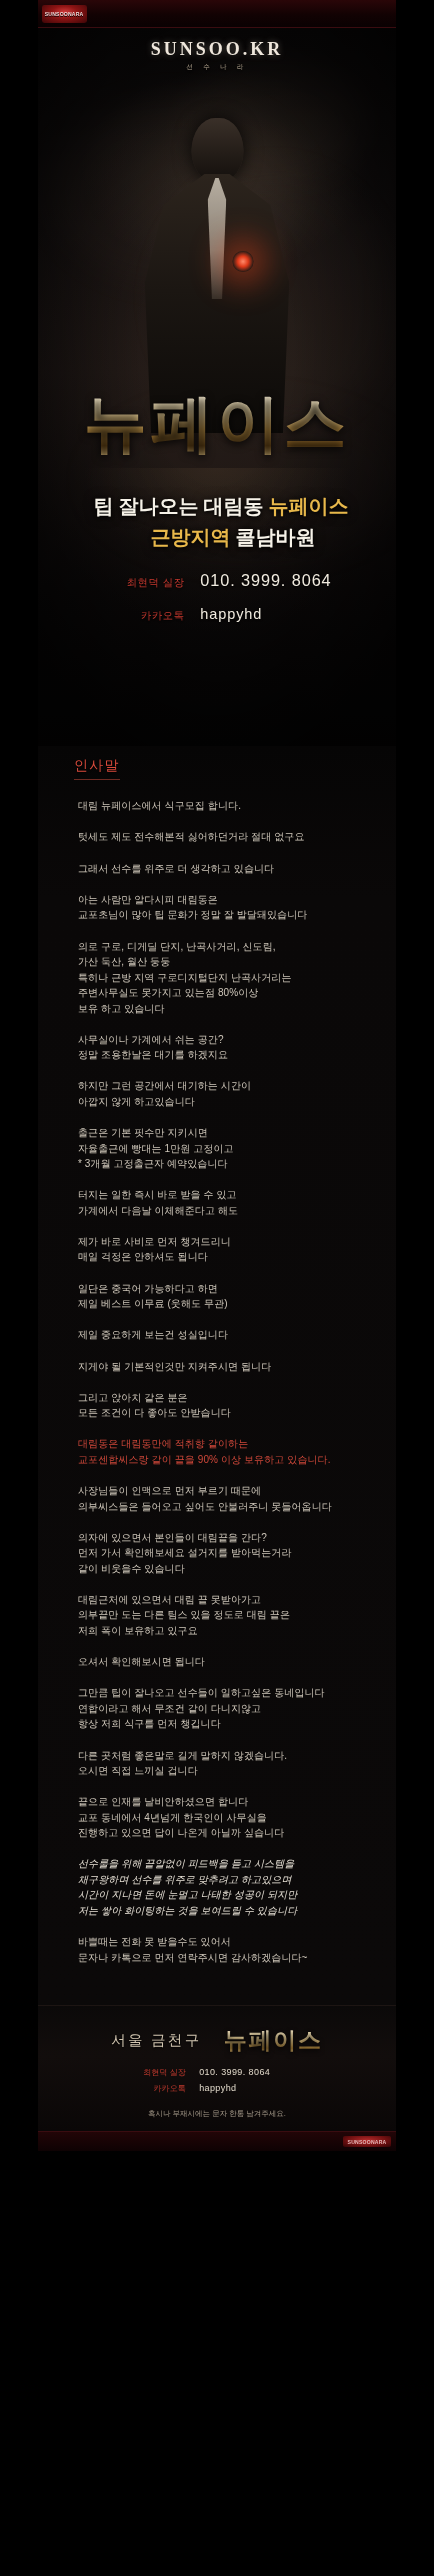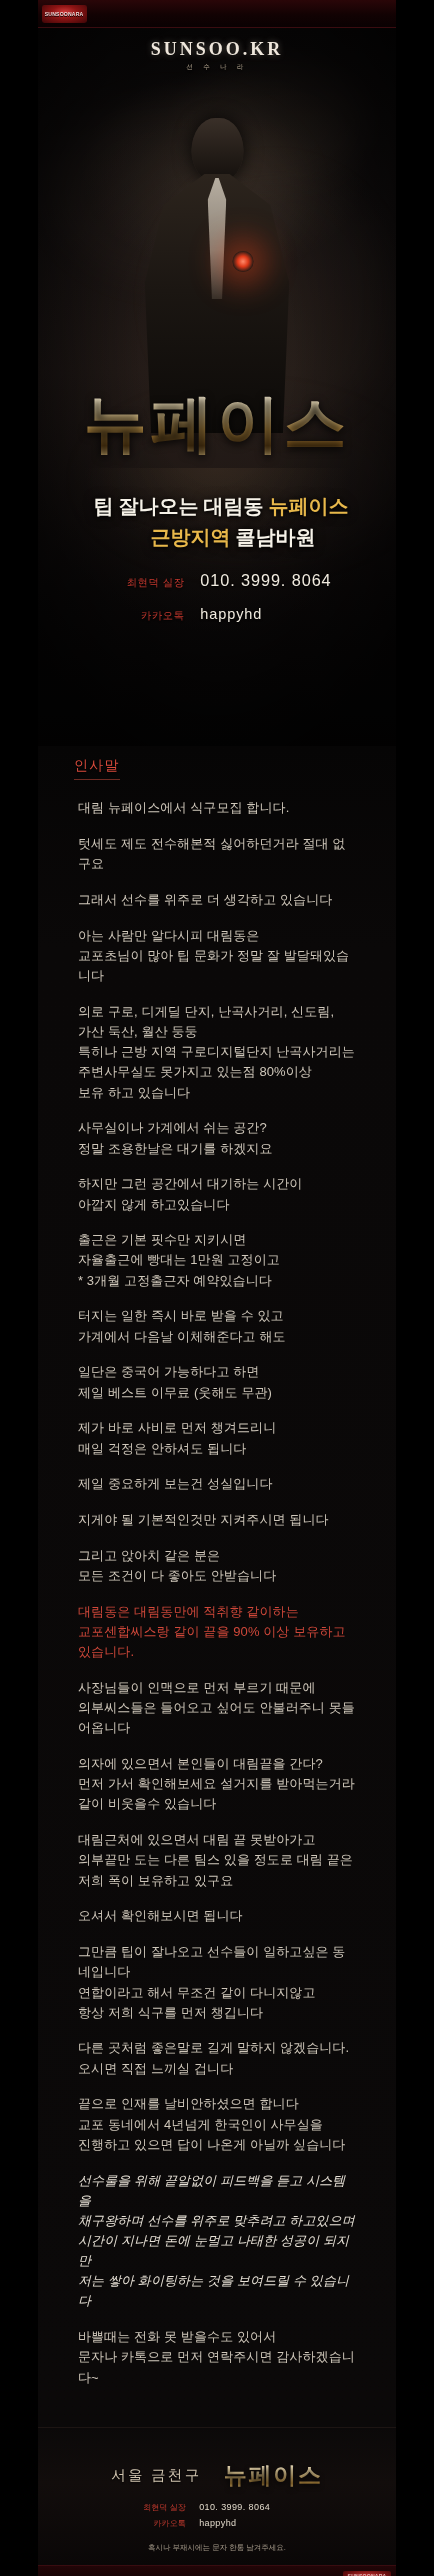--- a/index.html
+++ b/index.html
@@ -223,21 +223,21 @@
     letter-spacing: 1.2px;
     padding-bottom: 4.2px;
     border-bottom: 0.6px solid #6d2a22;
     text-shadow: 0 0.6px 1.2px #000;
   }
   .greeting-body {
     padding: 15.7px 40px 6px 40px;
   }
   .greeting-body p {
     color: #cfc7ba;
-    font-size: 13px;
+    font-size: 10px;
     line-height: 1.55;
     margin-bottom: 15.7px;
     letter-spacing: 0.1px;
   }
   .greeting-body p.em-red { color: #d0483a; }
   .greeting-body p.em-gold { color: #d8b45f; }
   .greeting-body p.em-white { color: #e8e2d7; font-style: italic; }
 
   
   .footer {
@@ -245,21 +245,20 @@
     background: linear-gradient(180deg, #0b0909 0%, #120d0c 40%, #0a0707 100%);
     padding: 15.7px 0 8.4px 0;
     border-top: 0.6px solid #1d1513;
   }
   .footer-top {
     display: flex;
     align-items: center;
     justify-content: center;
     gap: 22px;
     padding: 3.6px 0 11px 0;
-    margin-top: 12px;
   }
   .footer-region {
     font-family: "Liberation Serif", serif;
     font-size: 14.5px;
     color: #d1c5b0;
     letter-spacing: 2.4px;
     text-shadow: 0 0.6px 1.8px #000;
   }
   .footer-brand {
     font-family: "Liberation Serif", serif;
@@ -369,22 +368,22 @@
     <div class="greeting-body" id="greeting-body">
         <p>대림 뉴페이스에서 식구모집 합니다.</p>
         <p>텃세도 제도 전수해본적 싫어하던거라 절대 없구요</p>
         <p>그래서 선수를 위주로 더 생각하고 있습니다</p>
         <p>아는 사람만 알다시피 대림동은<br>교포초님이 많아 팁 문화가 정말 잘 발달돼있습니다</p>
         <p>의로 구로, 디게딜 단지, 난곡사거리, 신도림,<br>가산 둑산, 월산 둥둥<br>특히나 근방 지역 구로디지털단지 난곡사거리는<br>주변사무실도 못가지고 있는점 80%이상<br>보유 하고 있습니다</p>
         <p>사무실이나 가계에서 쉬는 공간?<br>정말 조용한날은 대기를 하겠지요</p>
         <p>하지만 그런 공간에서 대기하는 시간이<br>아깝지 않게 하고있습니다</p>
         <p>출근은 기본 핏수만 지키시면<br>자율출근에 빵대는 1만원 고정이고<br>* 3개월 고정출근자 예약있습니다</p>
         <p>터지는 일한 즉시 바로 받을 수 있고<br>가계에서 다음날 이체해준다고 해도</p>
+        <p>제가 바로 사비로 먼저 챙겨드리니<br>매일 걱정은 안하셔도 됩니다</p>
         <p>일단은 중국어 가능하다고 하면<br>제일 베스트 이무료 (웃해도 무관)</p>
-        <p>제가 바로 사비로 먼저 챙겨드리니<br>매일 걱정은 안하셔도 됩니다</p>
         <p>제일 중요하게 보는건 성실입니다</p>
         <p>지게야 될 기본적인것만 지켜주시면 됩니다</p>
         <p>그리고 앉아치 같은 분은<br>모든 조건이 다 좋아도 안받습니다</p>
         <p class="em-red">대림동은 대림동만에 적취향 같이하는<br>교포센합씨스랑 같이 끝을 90% 이상 보유하고 있습니다.</p>
         <p>사장님들이 인맥으로 먼저 부르기 때문에<br>의부씨스들은 들어오고 싶어도 안불러주니 못들어옵니다</p>
         <p>의자에 있으면서 본인들이 대림끝을 간다?<br>먼저 가서 확인해보세요 설거지를 받아먹는거라<br>같이 비웃을수 있습니다</p>
         <p>대림근처에 있으면서 대림 끝 못받아가고<br>의부끝만 도는 다른 팀스 있을 정도로 대림 끝은<br>저희 폭이 보유하고 있구요</p>
         <p>오셔서 확인해보시면 됩니다</p>
         <p>그만큼 팁이 잘나오고 선수들이 일하고싶은 동네입니다<br>연합이라고 해서 무조건 같이 다니지않고<br>항상 저희 식구를 먼저 챙깁니다</p>
         <p>다른 곳처럼 좋은말로 길게 말하지 않겠습니다.<br>오시면 직접 느끼실 겁니다</p>

